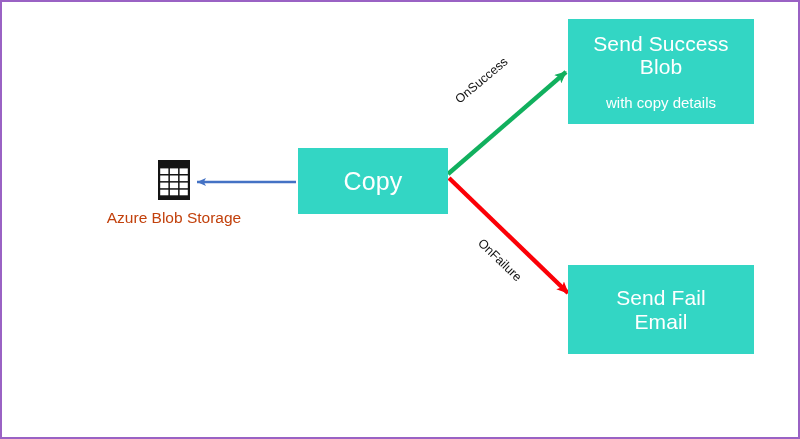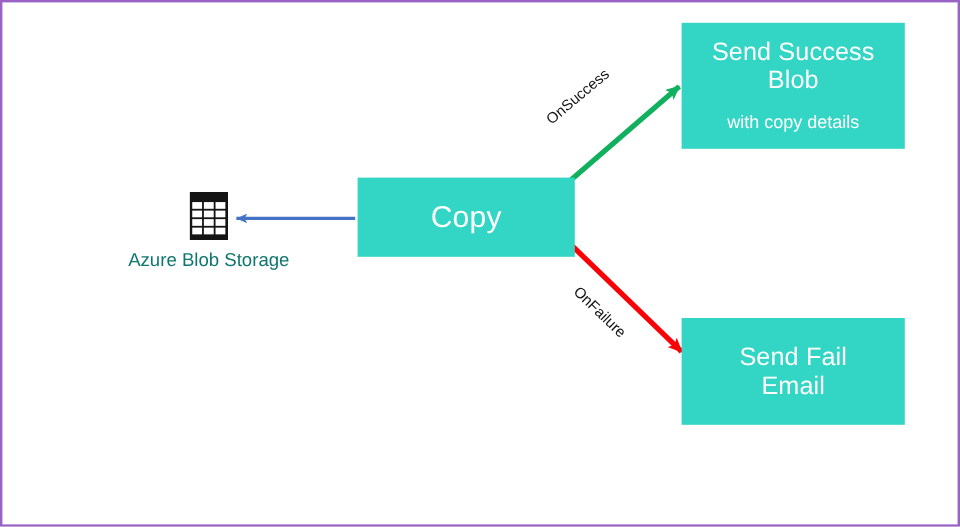--- a/index.html
+++ b/index.html
@@ -37,21 +37,21 @@
     align-items: center;
     justify-content: center;
     text-align: center;
     color: #ffffff;
     box-sizing: border-box;
     line-height: 1.12;
   }
   #copy-node {
     left: 296px;
     top: 146px;
-    width: 181px;
+    width: 150px;
     height: 66px;
   }
   #copy-node .node-title {
     font-size: 25px;
     font-weight: 400;
     letter-spacing: 0.2px;
   }
   #success-node {
     left: 566px;
     top: 17px;
@@ -90,21 +90,21 @@
     align-items: center;
   }
   .storage-icon {
     width: 32px;
     height: 40px;
     display: block;
   }
   .storage-label {
     margin-top: 9px;
     font-size: 15.5px;
-    color: #0f766e;
+    color: #c2410c;
     white-space: nowrap;
     text-align: center;
   }
 
   
   .edge-label {
     position: absolute;
     font-size: 12.5px;
     color: #111111;
     white-space: nowrap;

